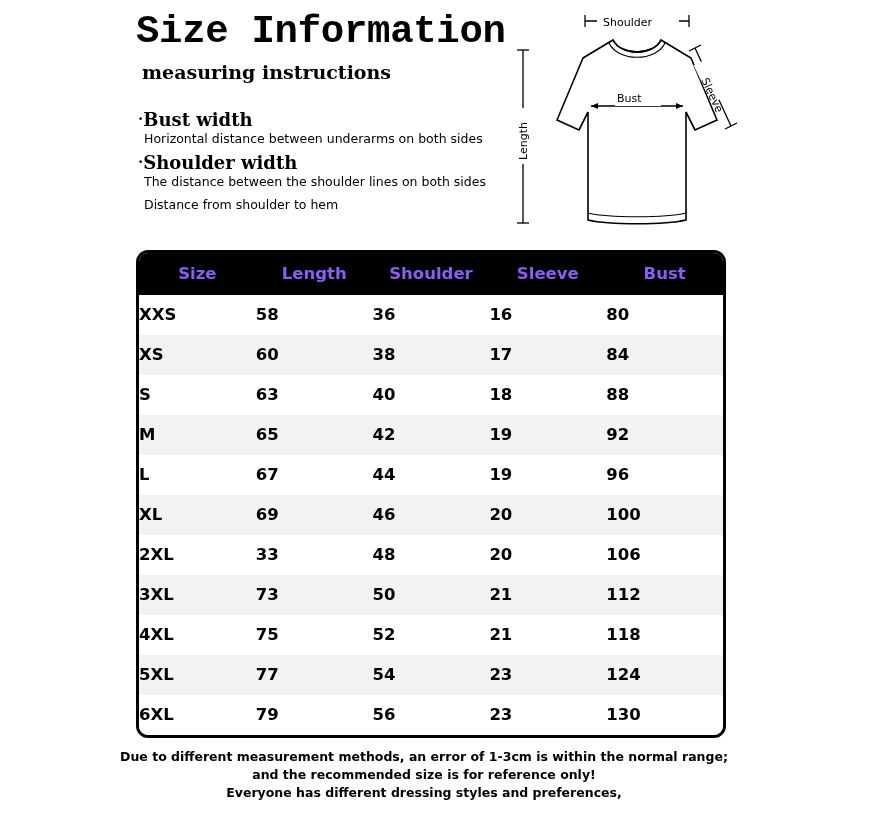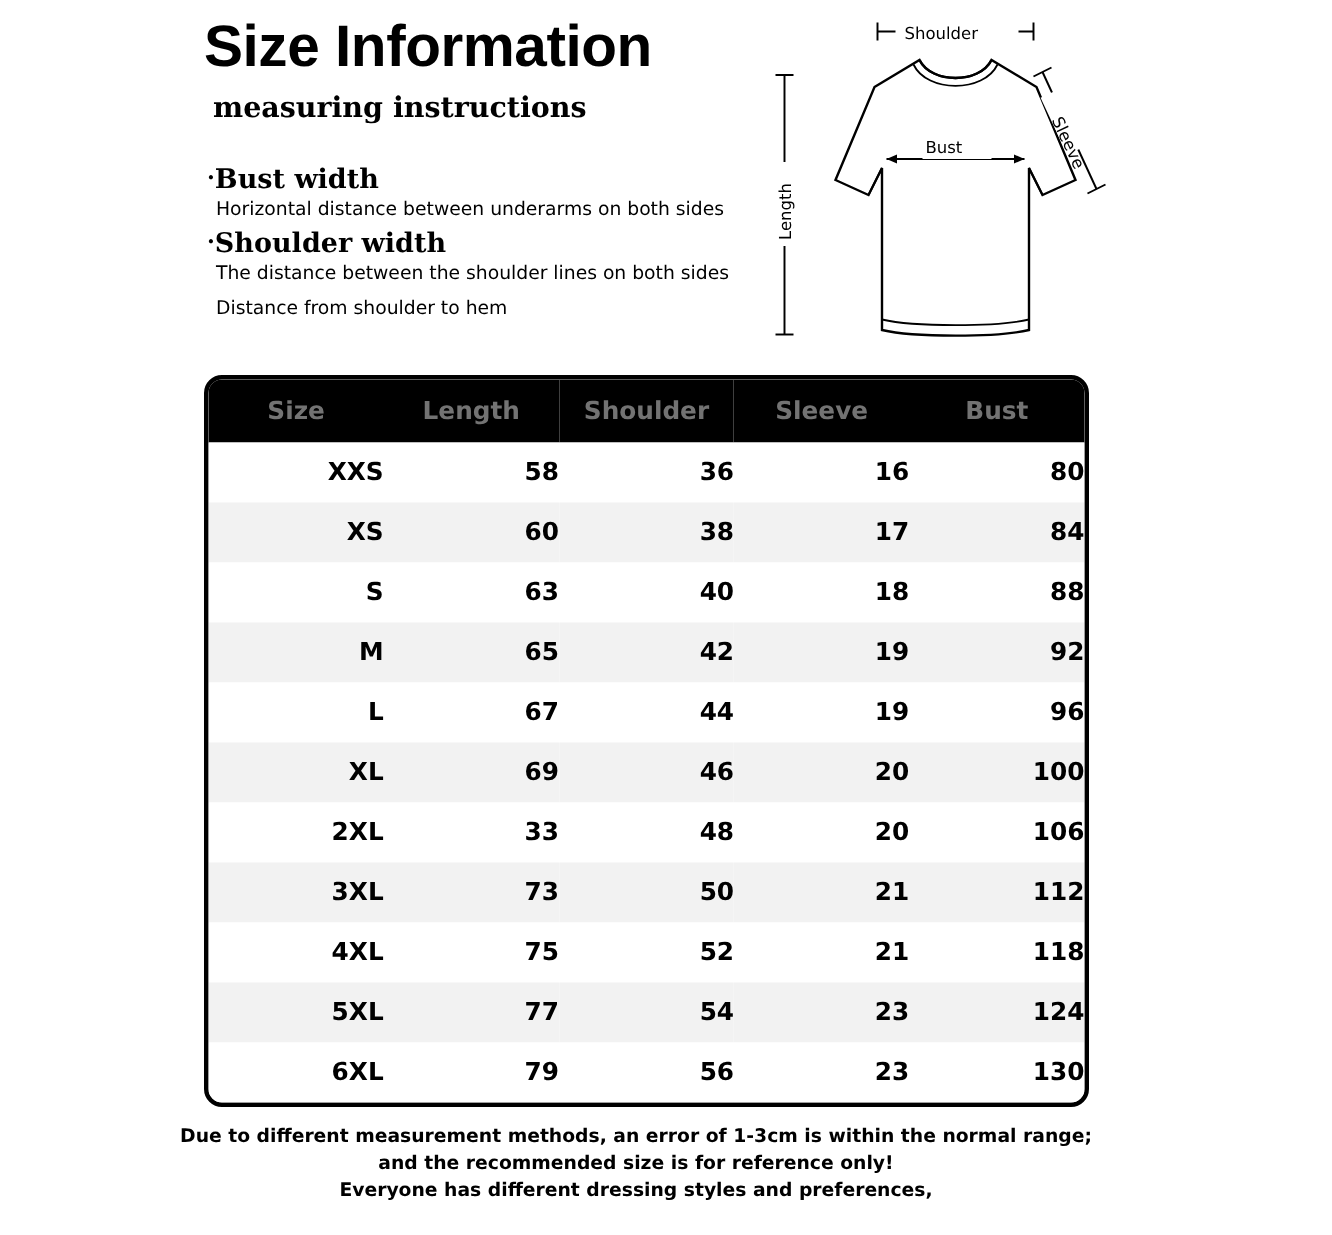--- a/index.html
+++ b/index.html
@@ -25,21 +25,21 @@
     height: 235px;
   }
 
   .title-block {
     position: absolute;
     left: 136px;
     top: 10px;
     width: 360px;
   }
   .main-title {
-    font-family: Liberation Sans, sans-serif;
+    font-family: Liberation Mono, monospace;
     font-weight: bold;
     font-size: 39px;
     line-height: 1.15;
     letter-spacing: -0.3px;
     margin: 0;
     white-space: nowrap;
   }
   .sub-title {
     font-family: "DejaVu Serif", serif;
     font-weight: bold;
@@ -96,30 +96,30 @@
     border-radius: 12px;
     overflow: hidden;
   }
   table {
     width: 100%;
     border-collapse: collapse;
     table-layout: fixed;
   }
   thead th {
     background: #000000;
-    color: #737373;
+    color: #8b5cf6;
     font-size: 16.5px;
     font-weight: bold;
     padding: 11px 0 12px 0;
     text-align: center;
   }
   tbody td {
     font-size: 16.5px;
     font-weight: bold;
-    text-align: right;
+    text-align: left;
     padding: 10px 0 11px 0;
     color: #000000;
   }
   tbody tr.odd { background: #ffffff; }
   tbody tr.even { background: #f2f2f2; }
 
   
   .footer {
     position: absolute;
     left: 0;

